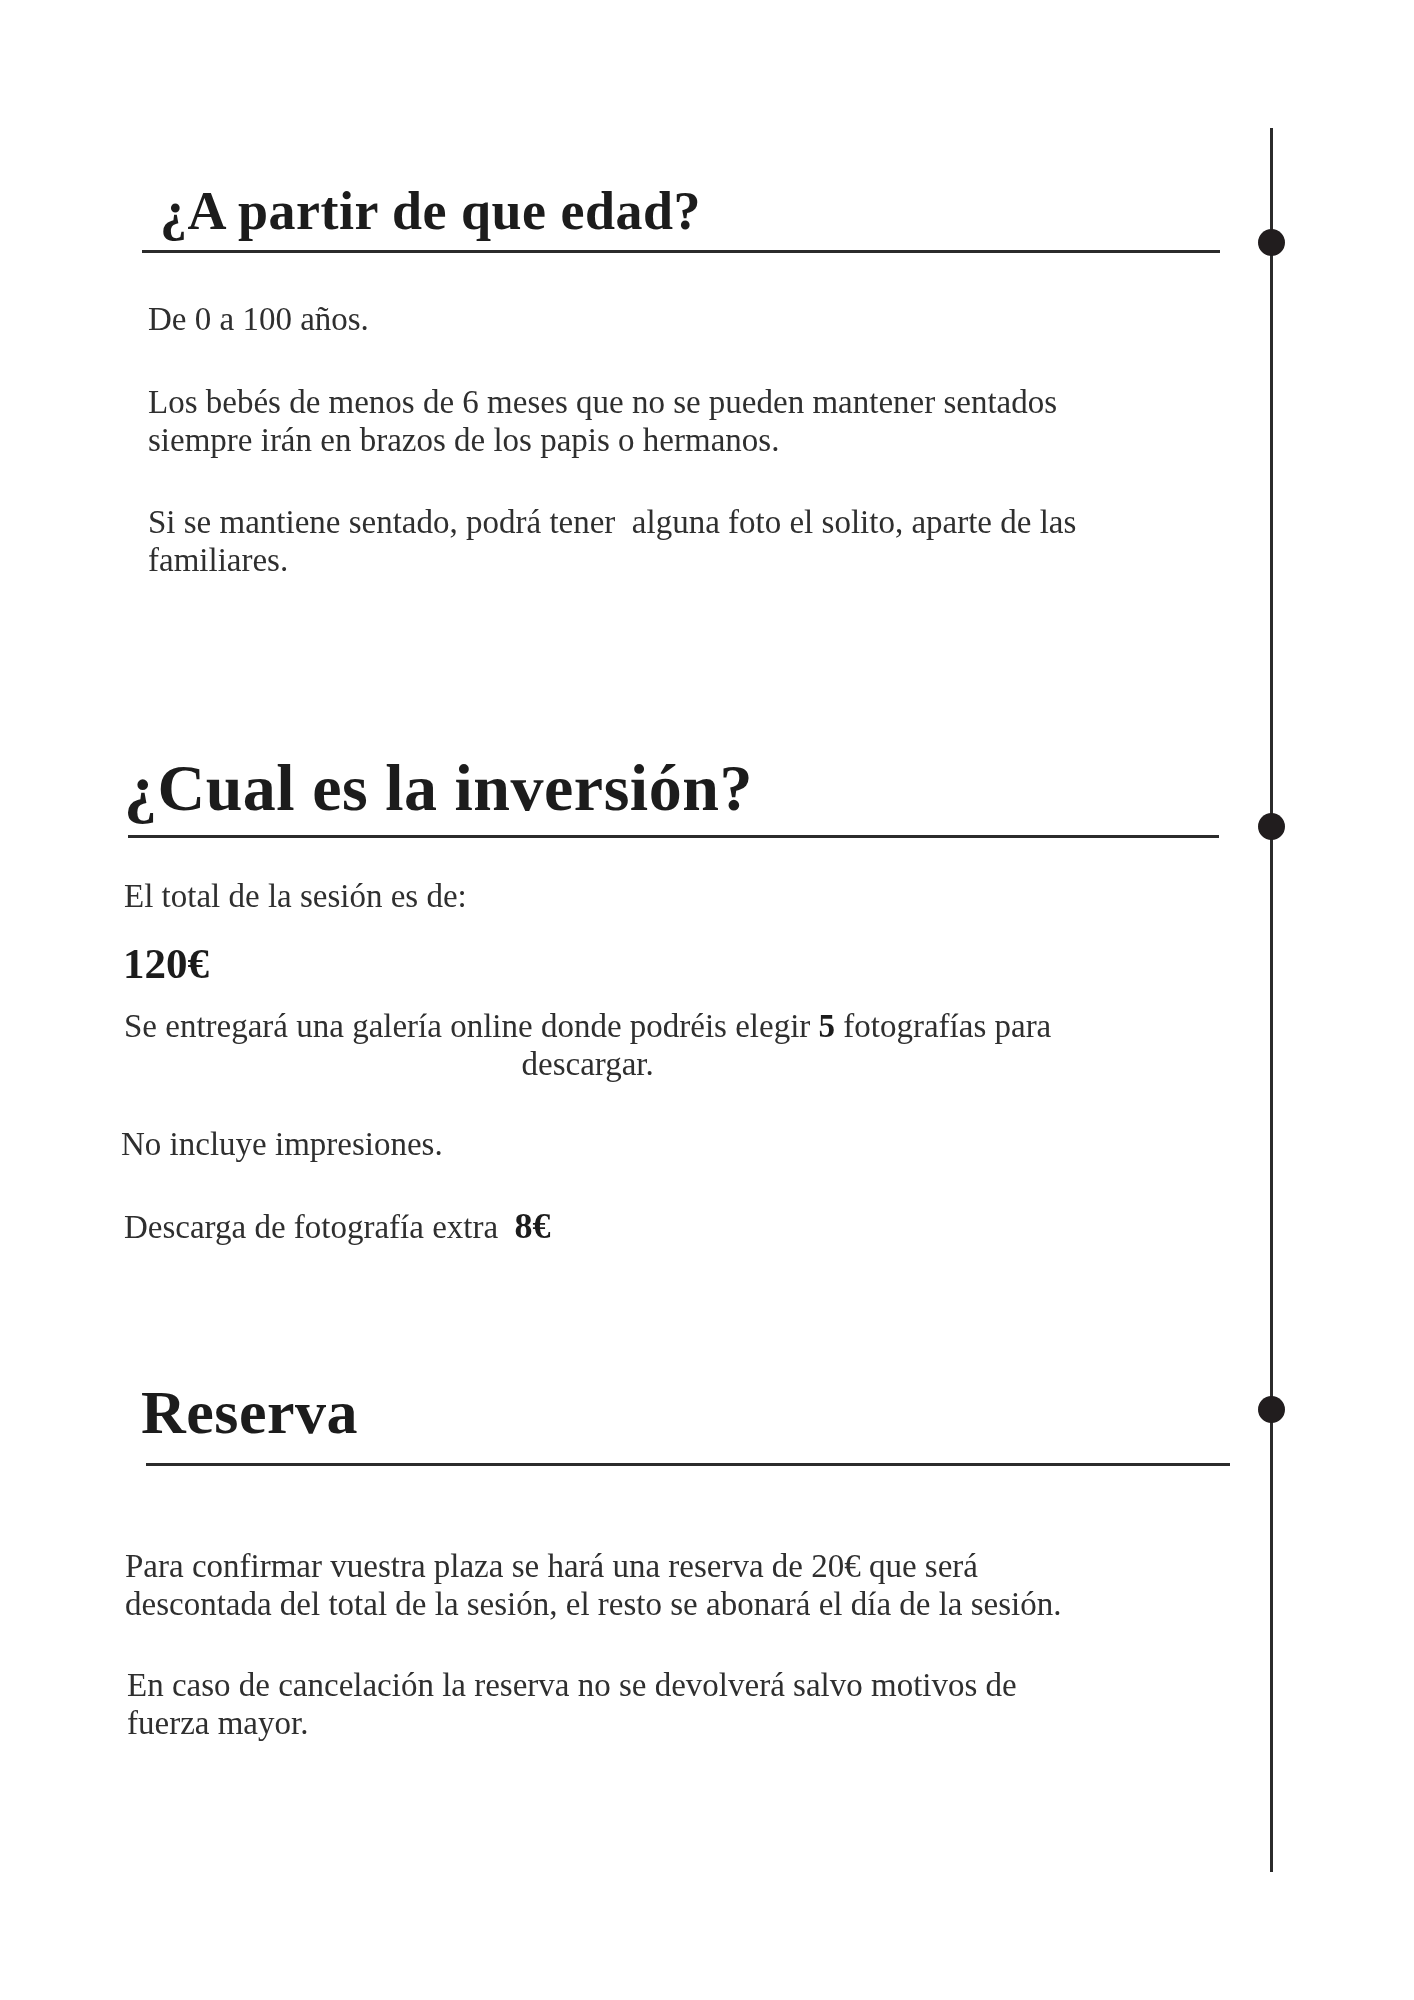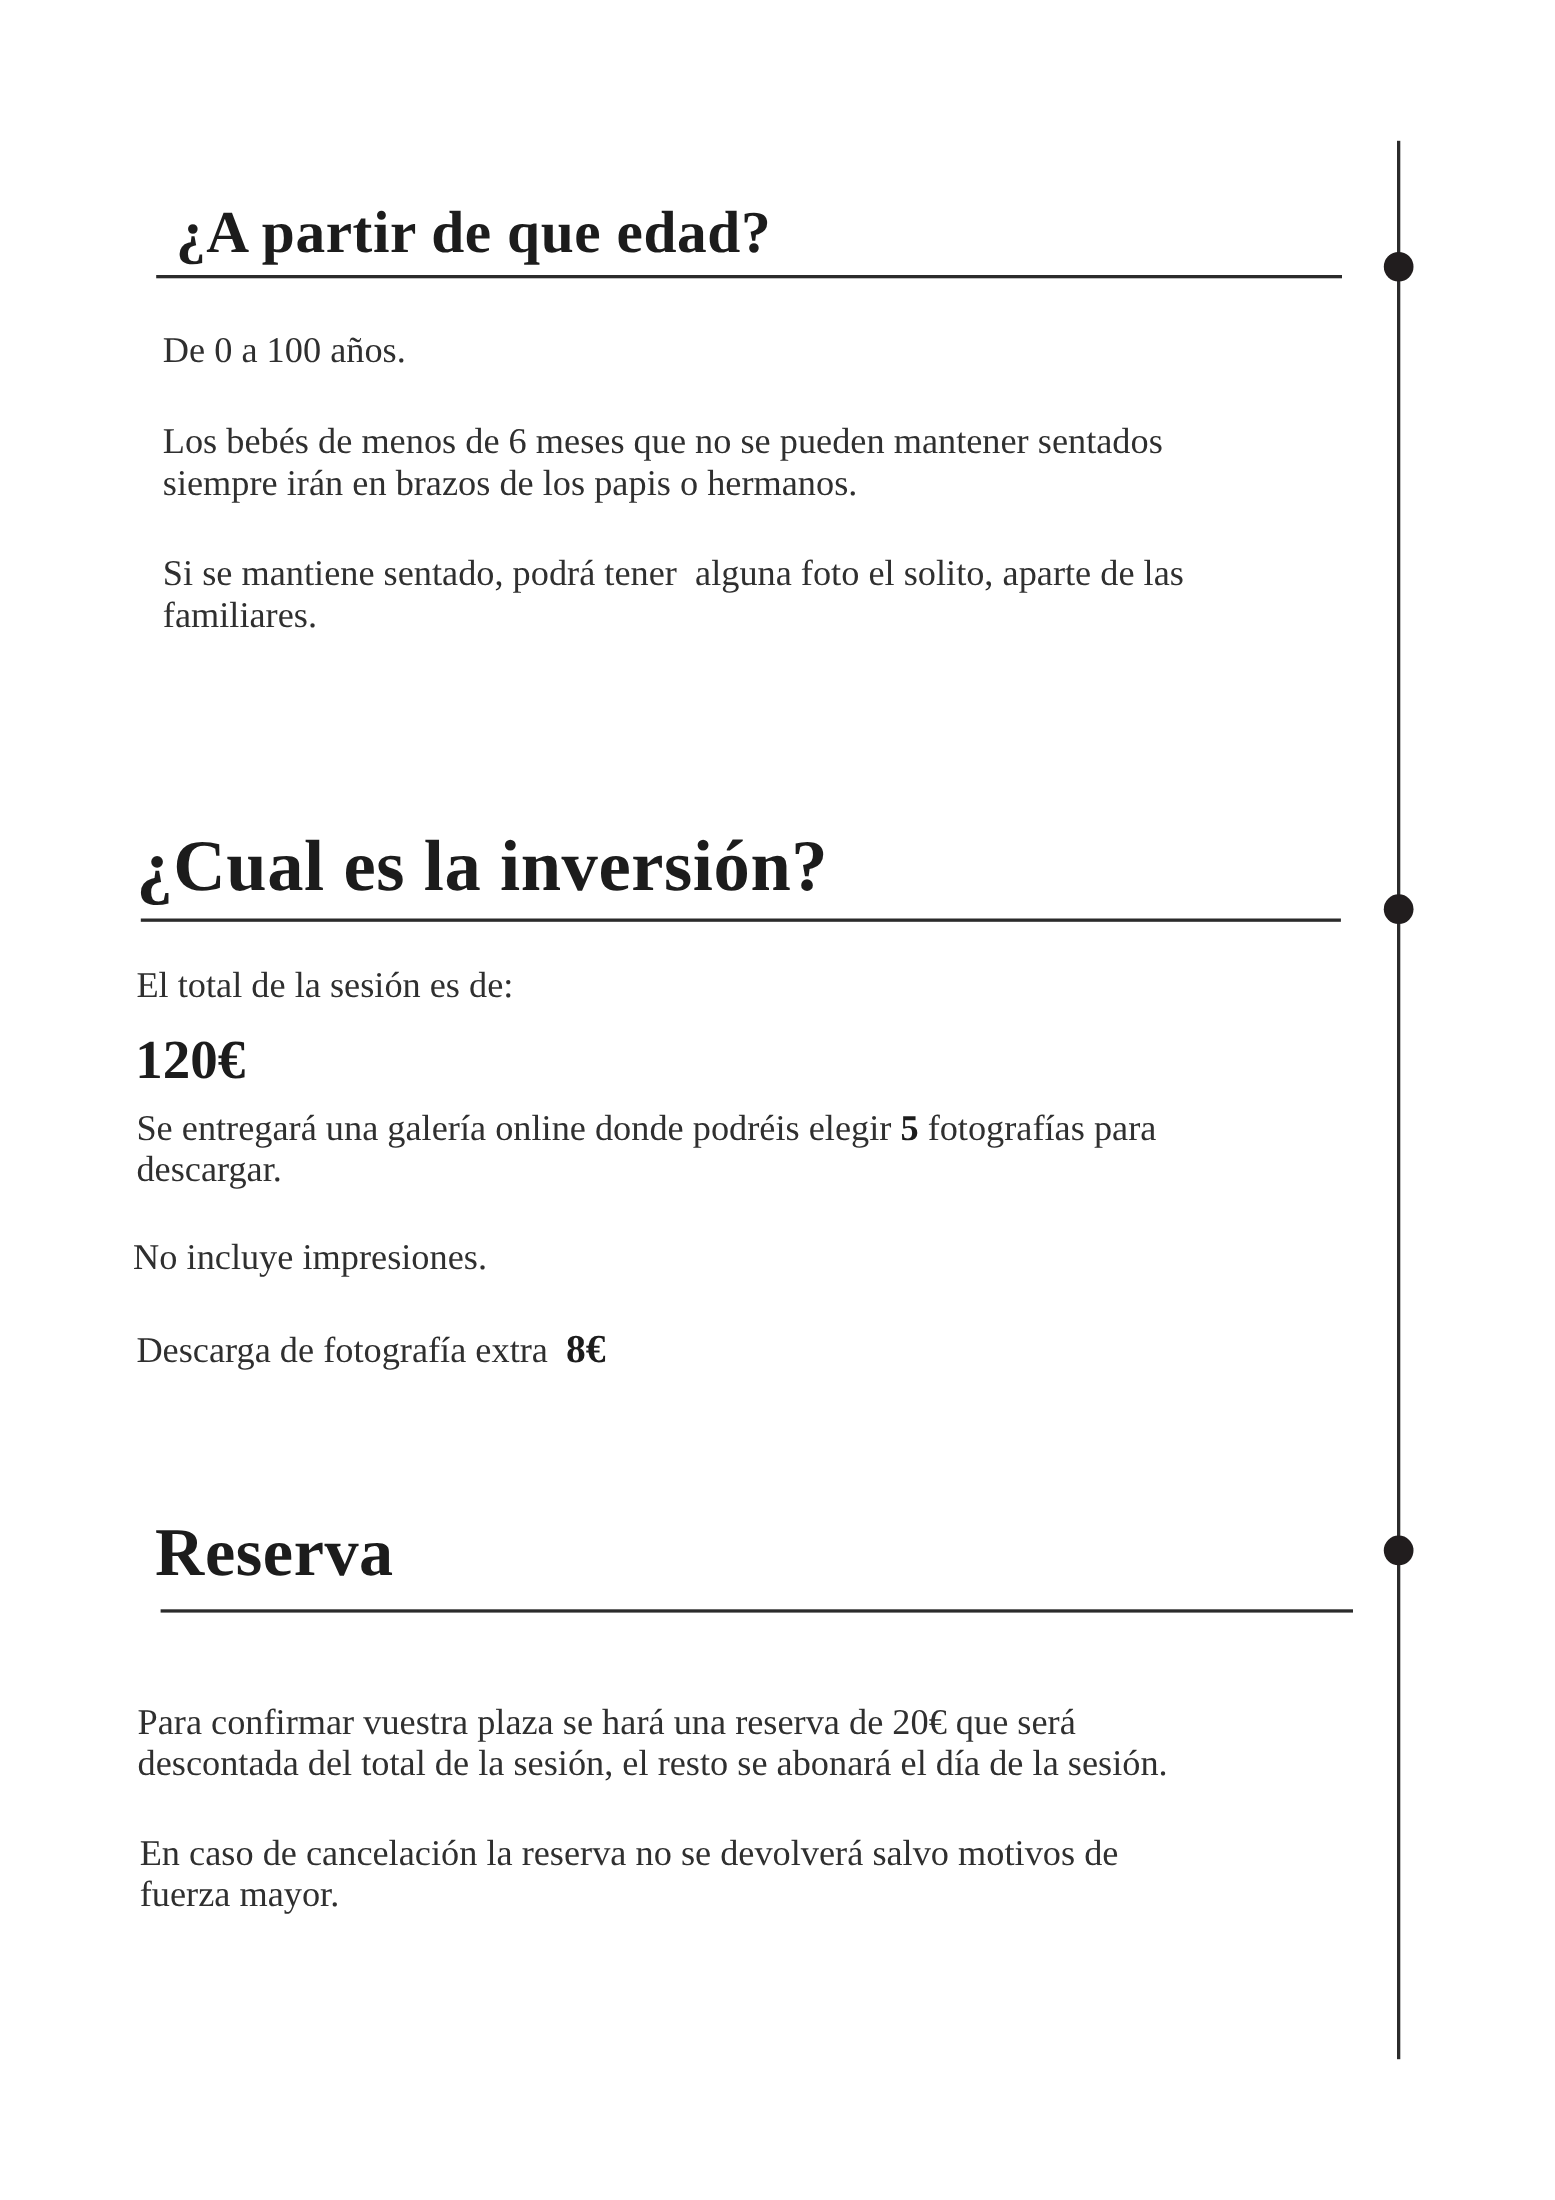--- a/index.html
+++ b/index.html
@@ -30,21 +30,21 @@
     font-size: 33px;
     line-height: 38px;
     color: var(--text-color, #2f2f2f);
   }
   .line { white-space: pre; }
   .b { font-weight: 700; color: var(--heading-color, #1c1c1c); }
   .b-big { font-weight: 700; font-size: 36px; color: var(--heading-color, #1c1c1c); }
   .price {
     position: absolute;
     margin: 0;
-    font-size: 50px;
+    font-size: 43px;
     line-height: 55px;
     font-weight: 700;
     color: var(--heading-color, #1c1c1c);
     white-space: pre;
   }
   .vline {
     position: absolute;
     left: 1270px;
     top: 128px;
     width: 3px;
@@ -89,21 +89,21 @@
 
   <h2 class="heading" style="left:124px; top:750px; font-size:66px;">¿Cual es la inversión?</h2>
   <div class="rule" style="left:128px; top:835px; width:1091px;"></div>
 
   <div class="para" style="left:124px; top:877px;">
     <div class="line">El total de la sesión es de:</div>
   </div>
 
   <p class="price" style="left:123px; top:936px;">120€</p>
 
-  <div class="para" style="left:124px; top:1007px;">
+  <div class="para" style="left:124px; top:1007px;text-align:center;">
     <div class="line"><span>Se entregará una galería online donde podréis elegir </span><span class="b">5</span><span> fotografías para</span></div>
     <div class="line">descargar.</div>
   </div>
 
   <div class="para" style="left:121px; top:1125px;">
     <div class="line">No incluye impresiones.</div>
   </div>
 
   <div class="para" style="left:124px; top:1207px;">
     <div class="line"><span>Descarga de fotografía extra  </span><span class="b-big">8€</span></div>

